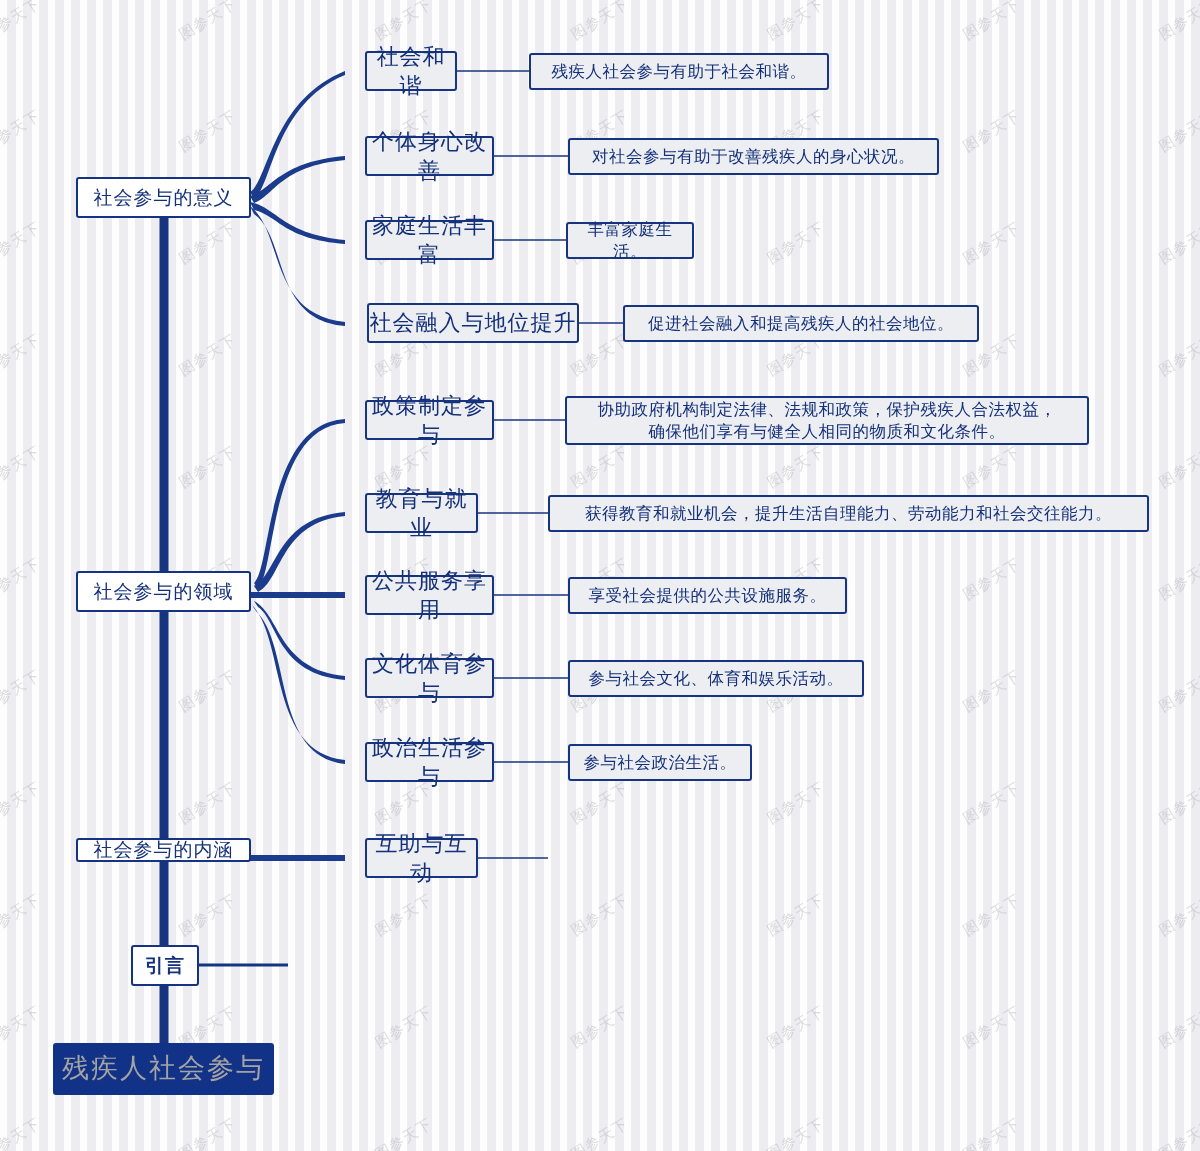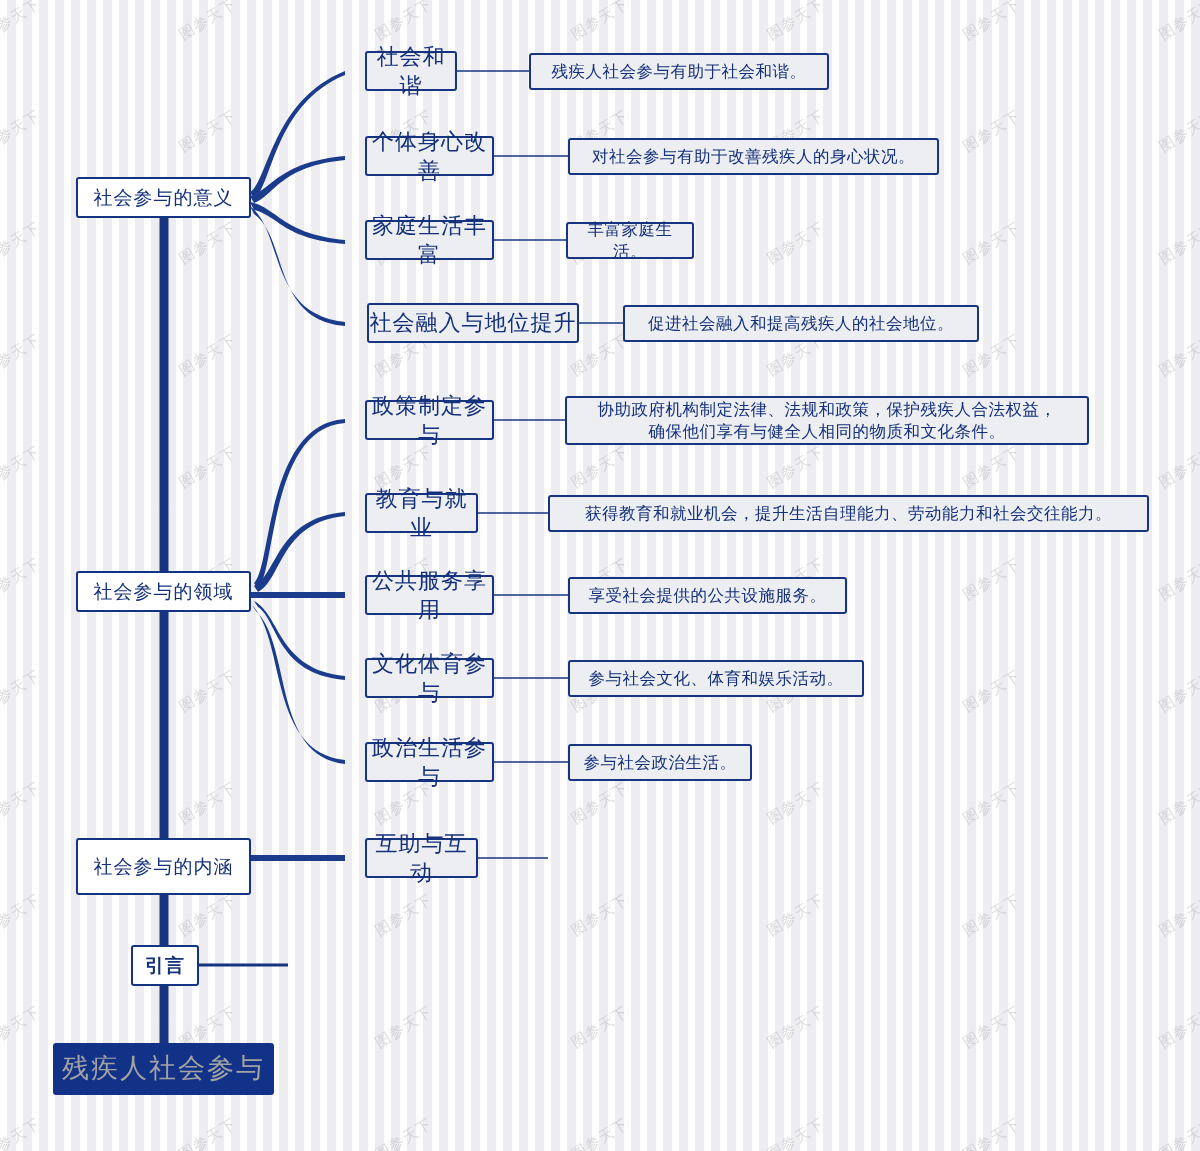--- a/index.html
+++ b/index.html
@@ -204,21 +204,21 @@
   <div class="node root" style="left:53px;top:1043px;width:221px;height:52px;">
     <span>残疾人社会参与</span>
   </div>
 
   <div class="node lvl1" style="left:76px;top:177px;width:175px;height:41px;">
     <span>社会参与的意义</span>
   </div>
   <div class="node lvl1" style="left:76px;top:571px;width:175px;height:41px;">
     <span>社会参与的领域</span>
   </div>
-  <div class="node lvl1" style="left:76px;top:838px;width:175px;height:57px;">
+  <div class="node lvl1" style="left:76px;top:838px;width:175px;height:24px;">
     <span>社会参与的内涵</span>
   </div>
   <div class="node lvl1" style="left:131px;top:945px;width:68px;height:41px;font-weight:bold;">
     <span>引言</span>
   </div>
 
   <div class="node lvl2" style="left:345px;top:51px;width:92px;height:40px;">
     <span>社会和谐</span>
   </div>
   <div class="node leaf" style="left:529px;top:53px;width:300px;height:37px;">

